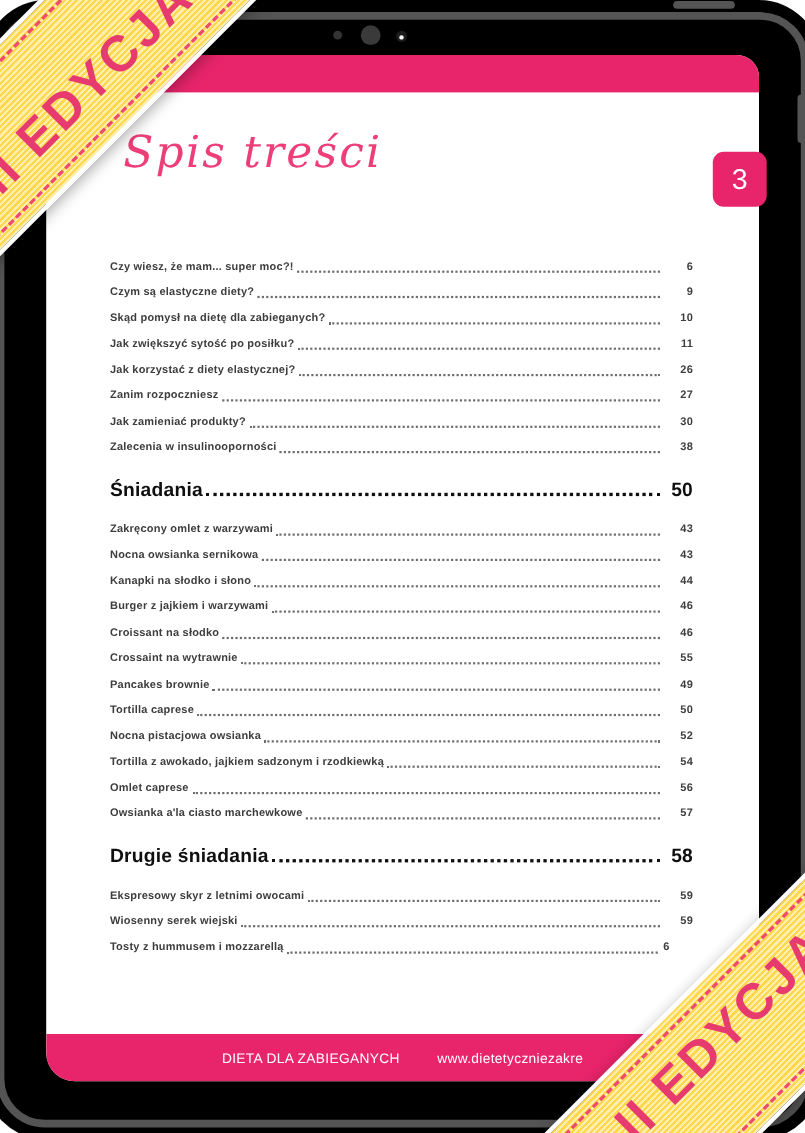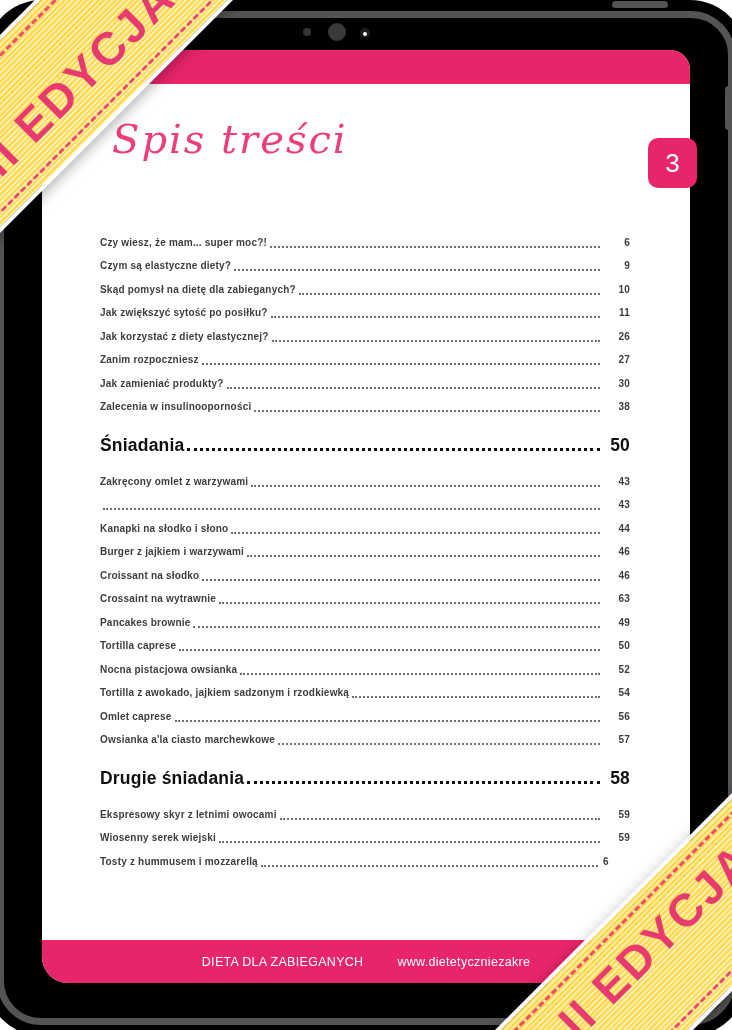--- a/index.html
+++ b/index.html
@@ -125,20 +125,21 @@
             <span class="lbl">Śniadania</span>
             <span class="leader"></span>
             <span class="pg">50</span>
           </div>
           <div class="toc-row">
             <span class="lbl">Zakręcony omlet z warzywami</span>
             <span class="leader"></span>
             <span class="pg">43</span>
           </div>
           <div class="toc-row">
+            <span class="lbl">Nocna owsianka sernikowa</span>
             <span class="leader"></span>
             <span class="pg">43</span>
           </div>
           <div class="toc-row">
             <span class="lbl">Kanapki na słodko i słono</span>
             <span class="leader"></span>
             <span class="pg">44</span>
           </div>
           <div class="toc-row">
             <span class="lbl">Burger z jajkiem i warzywami</span>
@@ -146,21 +147,21 @@
             <span class="pg">46</span>
           </div>
           <div class="toc-row">
             <span class="lbl">Croissant na słodko</span>
             <span class="leader"></span>
             <span class="pg">46</span>
           </div>
           <div class="toc-row">
             <span class="lbl">Crossaint na wytrawnie</span>
             <span class="leader"></span>
-            <span class="pg">63</span>
+            <span class="pg">55</span>
           </div>
           <div class="toc-row">
             <span class="lbl">Pancakes brownie</span>
             <span class="leader"></span>
             <span class="pg">49</span>
           </div>
           <div class="toc-row">
             <span class="lbl">Tortilla caprese</span>
             <span class="leader"></span>
             <span class="pg">50</span>

